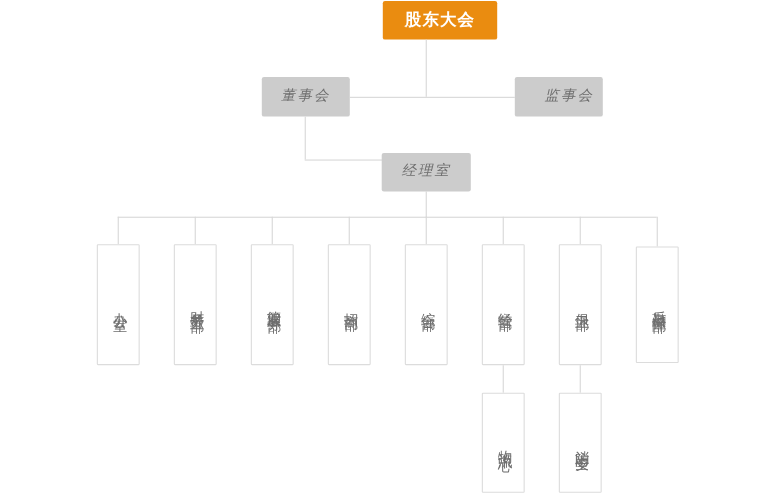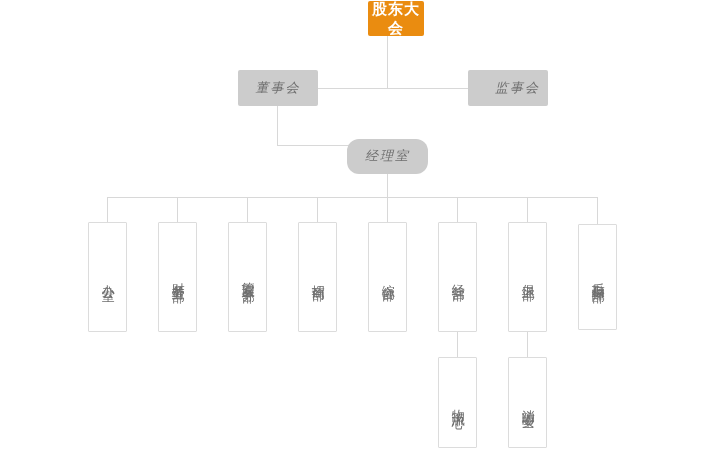--- a/index.html
+++ b/index.html
@@ -76,40 +76,40 @@
     text-orientation: upright;
     letter-spacing: 2px;
     border-radius: 1px;
   }
 </style>
 </head>
 <body>
 
 <div id="org-chart">
 
-  <div class="node top" style="left:348px; top:1px; width:56px; height:35px;margin-left:20px;">
+  <div class="node top" style="left:348px; top:1px; width:104px; height:35px;">
     <span>股东大会</span>
   </div>
 
   <div class="line v" style="left:387px; top:36px; height:52px;"></div>
 
   <div class="line h" style="left:318px; top:88px; width:150px;"></div>
 
   <div class="node mid" style="left:238px; top:70px; width:80px; height:36px;">
     <span>董事会</span>
   </div>
 
   <div class="node mid" style="left:468px; top:70px; width:80px; height:36px;padding-left:19px;">
     <span>监事会</span>
   </div>
 
   <div class="line v" style="left:277px; top:106px; height:39px;"></div>
   <div class="line h" style="left:277px; top:145px; width:111px;"></div>
 
-  <div class="node mid" style="left:347px; top:139px; width:81px; height:35px;border-radius:12px;">
+  <div class="node mid" style="left:347px; top:139px; width:81px; height:35px;">
     <span>经理室</span>
   </div>
 
   <div class="line v" style="left:387px; top:174px; height:24px;"></div>
 
   <div class="line h" style="left:107px; top:197px; width:490px;"></div>
 
   <div class="line v" style="left:107px; top:197px; height:25px;"></div>
   <div class="line v" style="left:177px; top:197px; height:25px;"></div>
   <div class="line v" style="left:247px; top:197px; height:25px;"></div>

